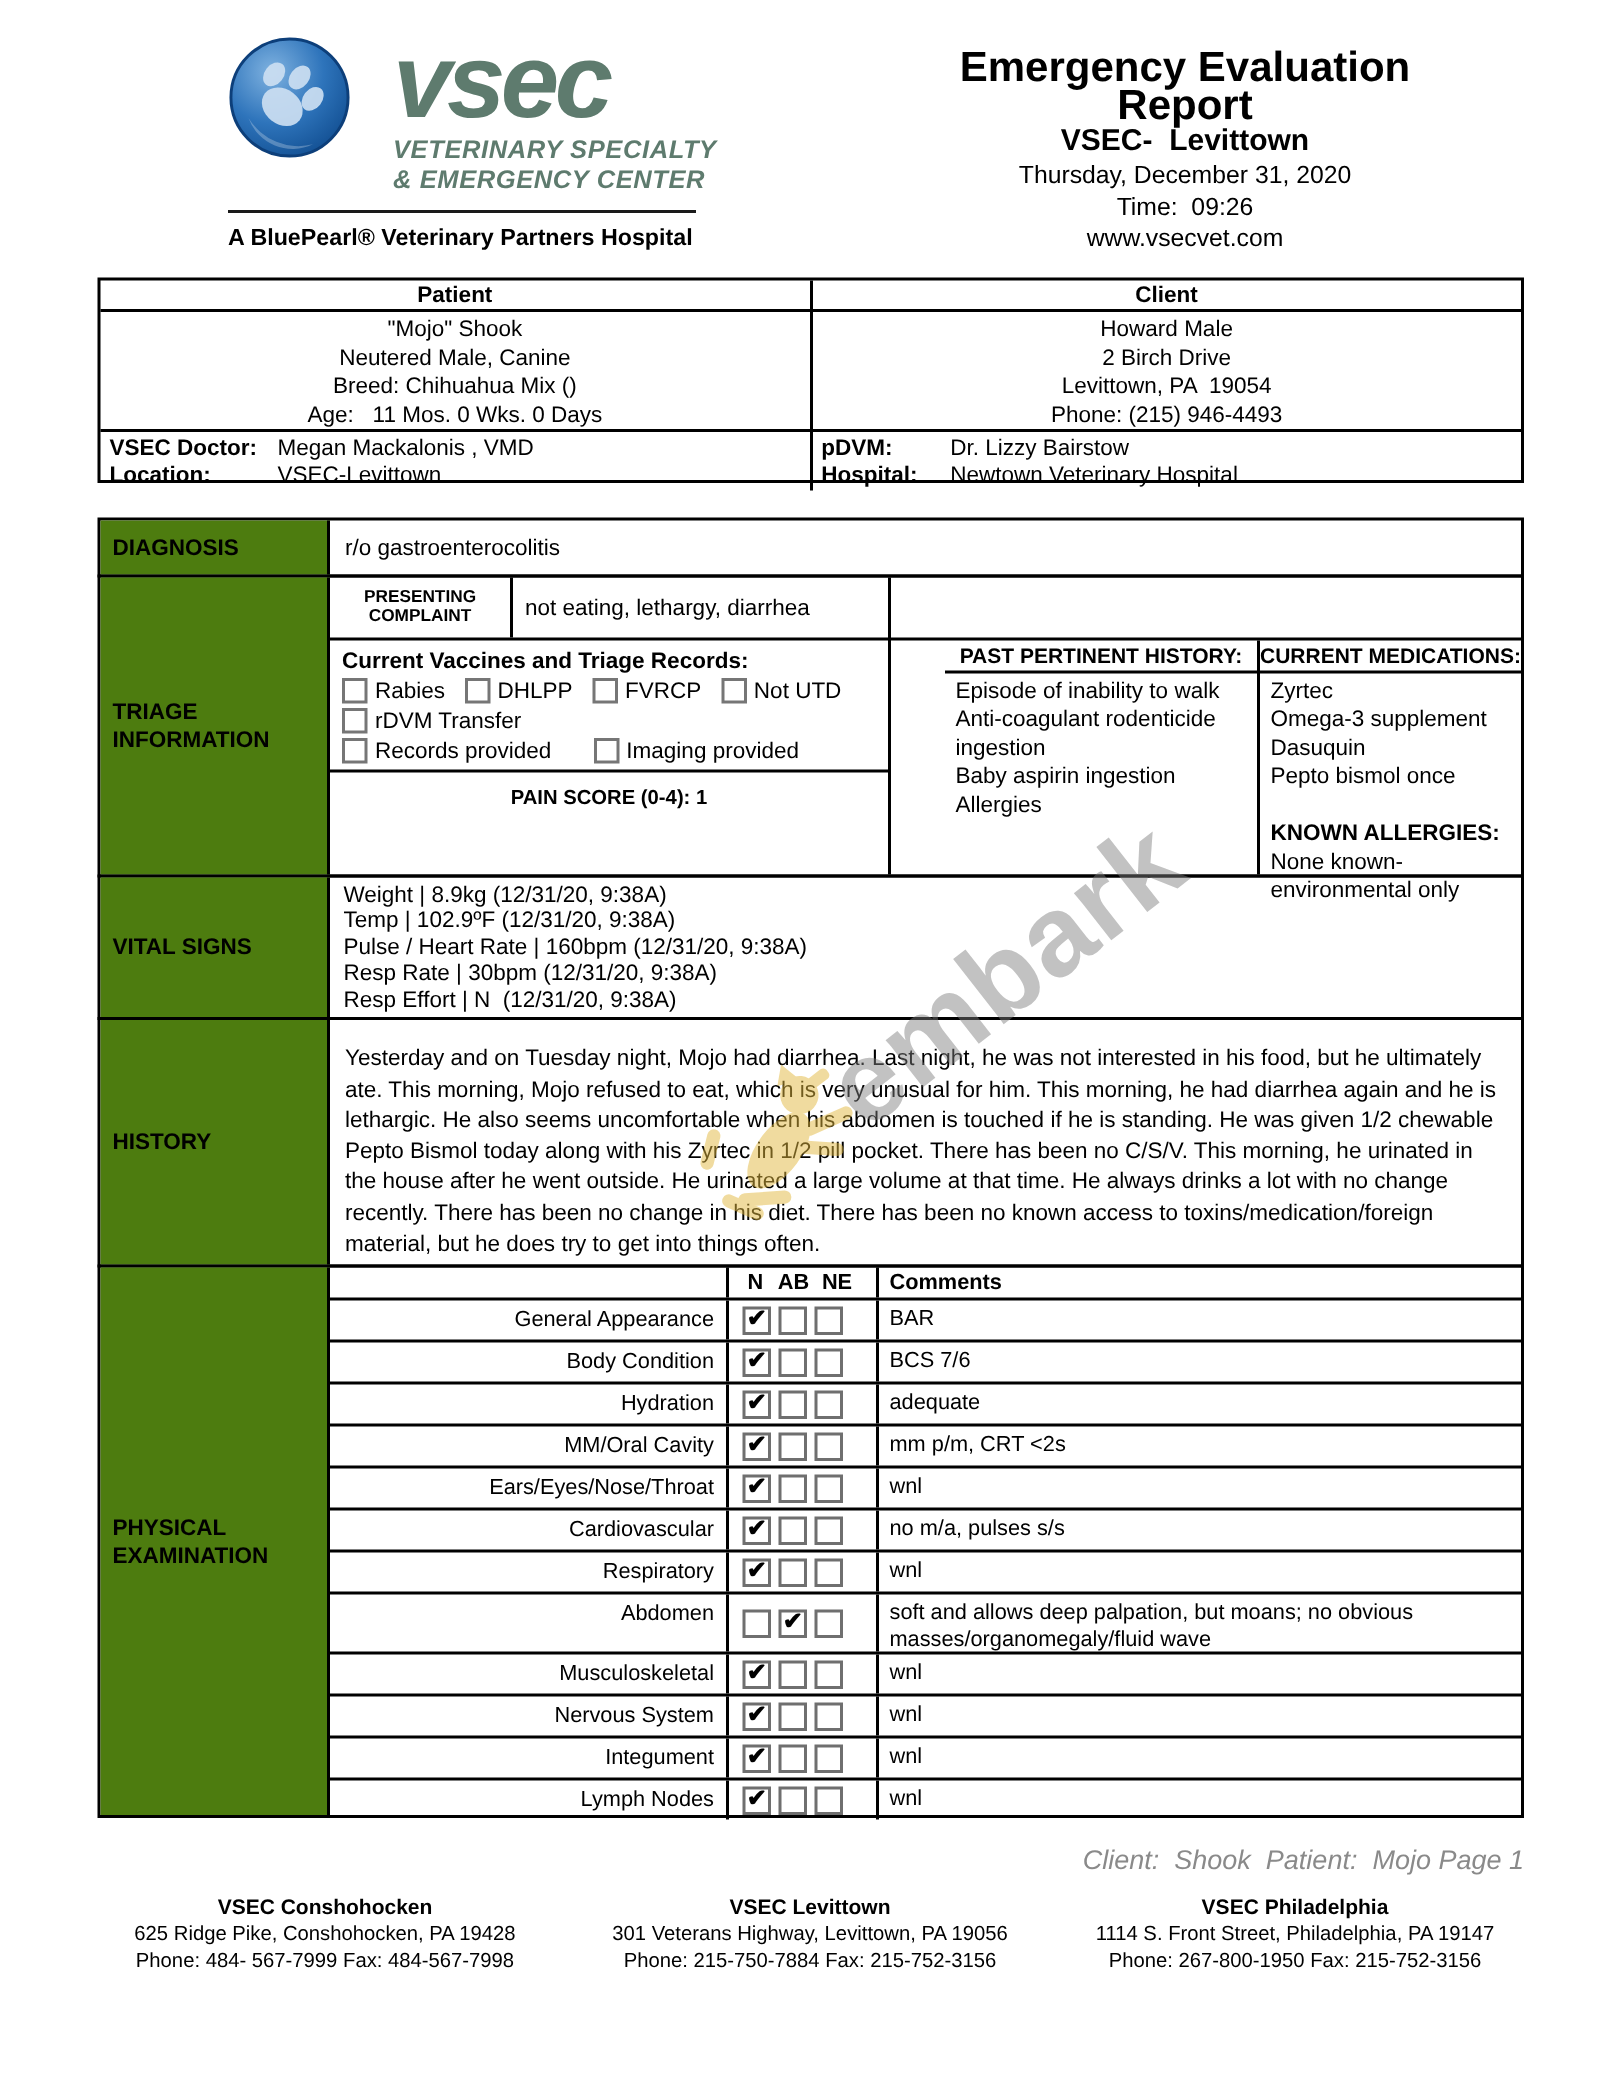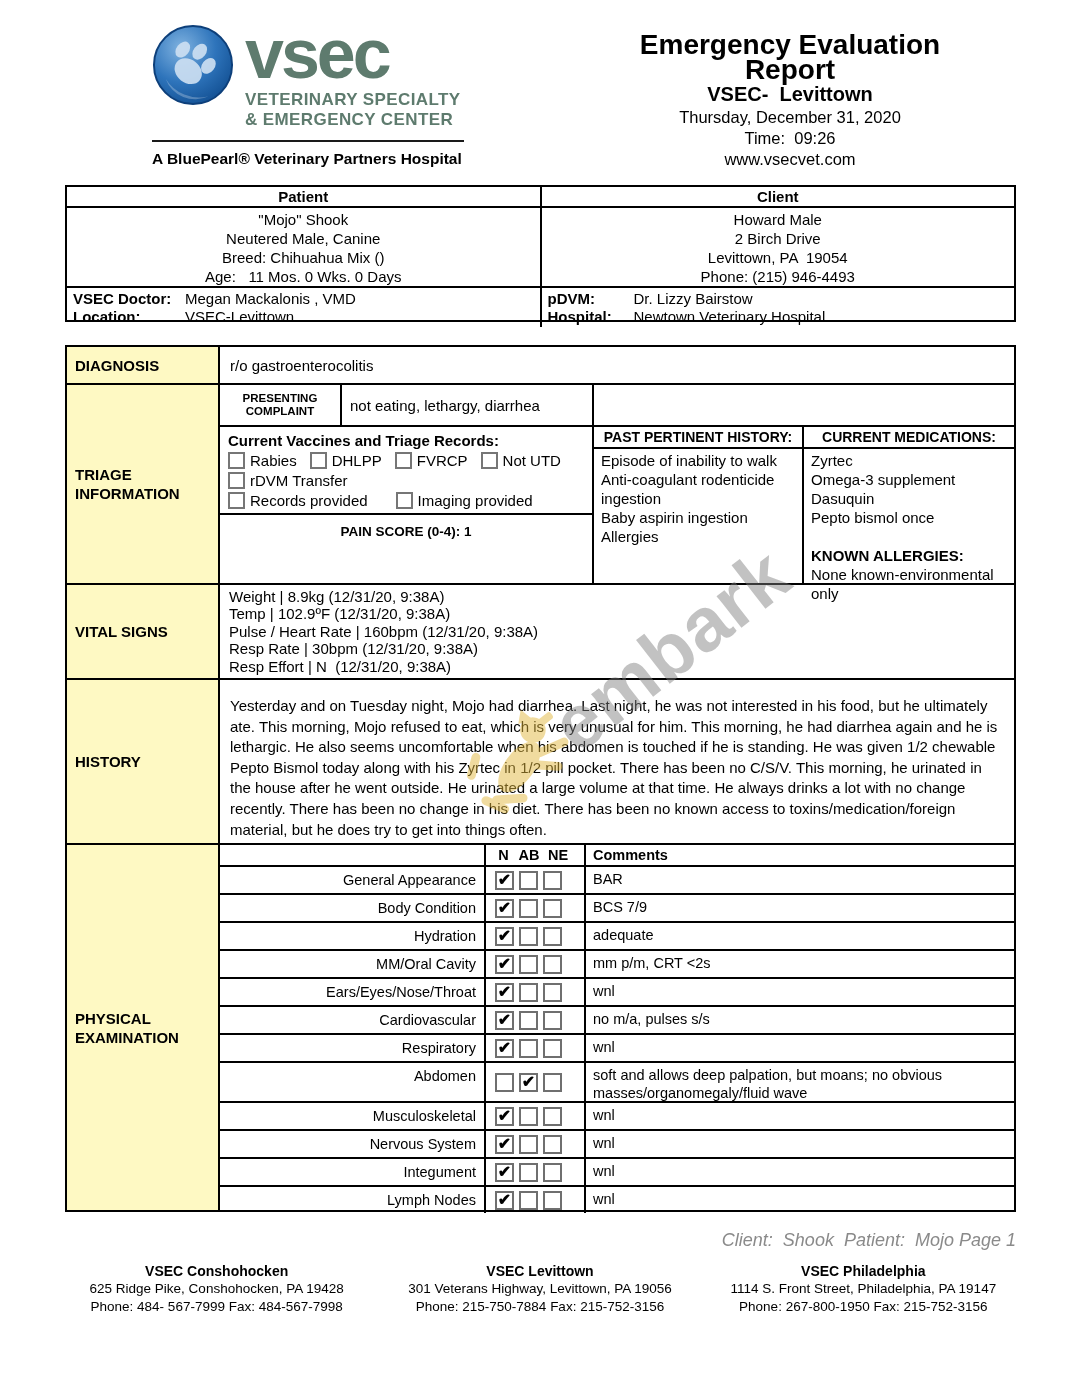--- a/index.html
+++ b/index.html
@@ -2,21 +2,21 @@
 <html><head>
 <meta charset="utf-8">
 <style>
   html,body{margin:0;padding:0;background:#fff;}
   .page{position:relative;width:1080px;height:1397px;background:#fff;overflow:hidden;
         font-family:"Liberation Sans",sans-serif;color:#000;}
   [data-bind]{white-space:pre-wrap;}
 
   
   .logo-area{position:absolute;left:152px;top:24px;width:330px;}
-  .logo-row{display:flex;gap:11px;align-items:flex-start;}
+  .logo-row{display:flex;gap:28px;align-items:flex-start;font-style:italic;}
   .paw{width:82px;height:82px;flex:none;}
   .brand-col{display:flex;flex-direction:column;}
   .brand{font-size:70px;font-weight:bold;color:#5e7b6e;line-height:60px;letter-spacing:-3px;}
   .brand-sub{font-size:17px;font-weight:bold;color:#5e7b6e;letter-spacing:.4px;line-height:20px;margin-top:6px;}
   .logo-rule{width:312px;height:2px;background:#1a1a1a;margin-top:10px;}
   .tagline{font-size:15.5px;font-weight:bold;margin-top:8px;}
 
   .header-text{position:absolute;left:595px;top:32px;width:390px;text-align:center;}
   .ht1{font-size:28px;font-weight:bold;line-height:25px;}
   .ht2{font-size:20px;font-weight:bold;line-height:25px;}
@@ -30,42 +30,42 @@
   .pc-info{display:flex;border-bottom:2px solid #000;height:79px;}
   .pc-info>div{flex:1;text-align:center;line-height:19px;padding-top:2px;}
   .pc-bottom{display:flex;flex:1;}
   .pc-bottom>div{flex:1;padding:2px 6px;line-height:17.5px;}
   .vdiv{border-right:2px solid #000;}
   .lab-l{display:inline-block;width:112px;font-weight:bold;}
   .lab-r{display:inline-block;width:86px;font-weight:bold;}
 
   
   .sect{position:absolute;left:65px;width:951px;border:2px solid #000;box-sizing:border-box;display:flex;}
-  .gray-cell{width:135px;flex:none;background:#fef9c3;border-right:2px solid #000;
+  .gray-cell{width:135px;flex:none;background:#4d7c0f;border-right:2px solid #000;
              display:flex;align-items:center;padding:0 8px;font-weight:bold;font-size:15px;line-height:19px;}
 
   
   .diag-val{flex:1;display:flex;align-items:center;padding:0 10px;font-size:15px;}
 
   
   .triage-content{position:relative;flex:1;}
   .colA{position:absolute;left:0;top:0;bottom:0;width:372px;border-right:2px solid #000;box-sizing:content-box;}
   .pcml-row{height:40px;border-bottom:2px solid #000;display:flex;}
   .pcml-label{width:122px;flex:none;border-right:2px solid #000;display:flex;align-items:center;justify-content:center;
               text-align:center;font-weight:bold;font-size:11.5px;line-height:13px;padding:0 14px;box-sizing:border-box;}
   .pcml-value{flex:1;display:flex;align-items:center;padding:0 8px;font-size:15px;}
   .vax-box{height:88px;border-bottom:2px solid #000;box-sizing:border-box;padding:5px 8px;}
   .vax-title{font-weight:bold;font-size:15px;}
   .cb-line{display:flex;align-items:center;margin-top:3px;font-size:15px;}
   .cb-group{display:flex;align-items:center;gap:5px;}
   .cb{width:13px;height:13px;border:2px solid #767676;flex:none;background:#fff;}
   .pain-row{padding-top:9px;text-align:center;font-weight:bold;font-size:13.5px;}
   .colB{position:absolute;left:374px;right:0;top:0;bottom:0;}
   .colB-inner{position:absolute;top:40px;left:0;right:0;bottom:0;border-top:2px solid #000;display:flex;}
-  .pph-col{width:208px;flex:none;border-right:2px solid #000;display:flex;flex-direction:column;}
+  .pph-col{width:208px;flex:none;border-right:2px solid #000;display:flex;flex-direction:column;padding-left:36px;}
   .cmed-col{flex:1;display:flex;flex-direction:column;}
   .colB-head{border-bottom:2px solid #000;font-weight:bold;font-size:14px;text-align:center;padding:2px 0;}
   .colB-body{padding:2px 7px;font-size:15px;line-height:19px;}
   .spacer{height:19px;}
   .bold{font-weight:bold;}
 
   
   .vit-body{flex:1;padding:4px 9px;font-size:15px;line-height:17.6px;display:flex;flex-direction:column;justify-content:center;}
   .hist-body{flex:1;padding:16px 10px 0 10px;font-size:15px;line-height:20.6px;}
 
@@ -292,21 +292,21 @@
           </div>
         <div class="ex-comment" data-bind="exam.rows.0.comment">BAR</div>
       </div>
       <div class="ex-row">
         <div class="ex-name" data-bind="exam.rows.1.name">Body Condition</div>
         <div class="ex-cbs">
             <span class="cbx" data-bind="exam.rows.1.n">✔</span>
             <span class="cbx" data-bind="exam.rows.1.ab"></span>
             <span class="cbx" data-bind="exam.rows.1.ne"></span>
           </div>
-        <div class="ex-comment" data-bind="exam.rows.1.comment">BCS 7/9</div>
+        <div class="ex-comment" data-bind="exam.rows.1.comment">BCS 7/6</div>
       </div>
       <div class="ex-row">
         <div class="ex-name" data-bind="exam.rows.2.name">Hydration</div>
         <div class="ex-cbs">
             <span class="cbx" data-bind="exam.rows.2.n">✔</span>
             <span class="cbx" data-bind="exam.rows.2.ab"></span>
             <span class="cbx" data-bind="exam.rows.2.ne"></span>
           </div>
         <div class="ex-comment" data-bind="exam.rows.2.comment">adequate</div>
       </div>

